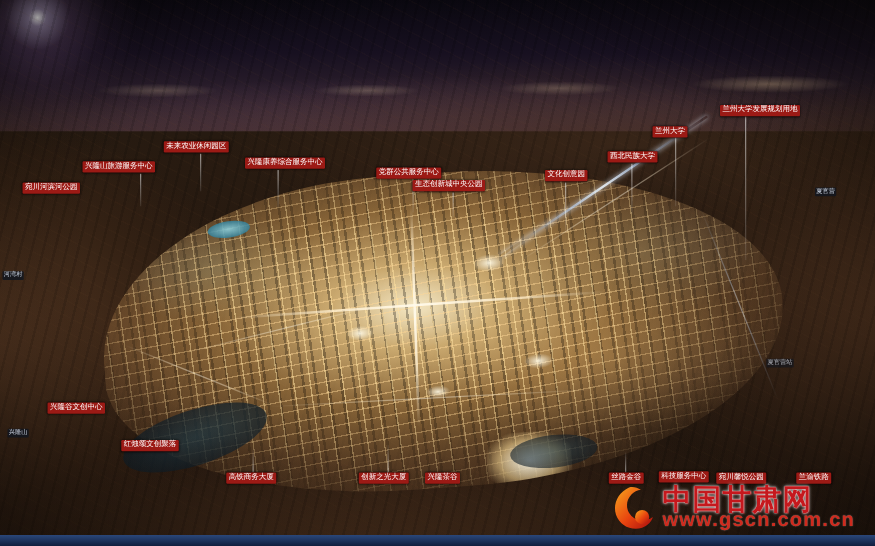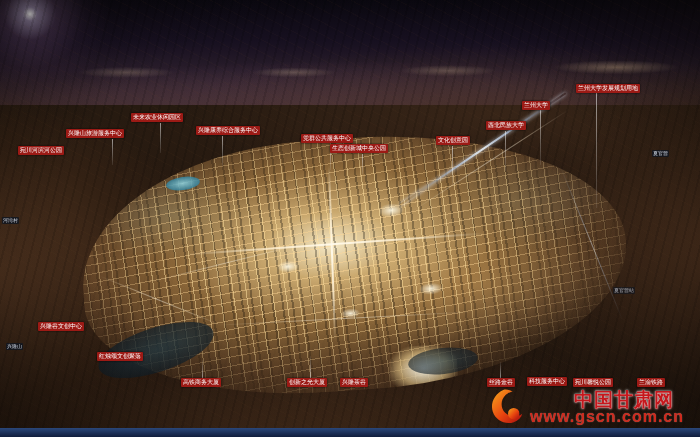--- a/index.html
+++ b/index.html
@@ -74,23 +74,23 @@
   .leader.up{background:linear-gradient(to top,rgba(255,255,255,.5),rgba(255,255,255,.05));}
   
   .vignette{position:absolute;inset:0;z-index:20;pointer-events:none;
     background:radial-gradient(ellipse at 48% 45%, transparent 52%, rgba(8,5,3,.5) 92%);}
   .band{position:absolute;left:0;right:0;bottom:0;height:9px;z-index:40;
     background:linear-gradient(#2a477a,#101d3c);}
   
   .wm{position:absolute;left:488px;top:388px;display:flex;align-items:flex-start;z-index:50;}
   .wm-logo{width:40px;height:38px;margin-right:2px;}
   .wm-text{display:flex;flex-direction:column;}
-  .wm-title{font-size:19px;font-weight:bold;color:#c5181d;letter-spacing:1px;
-    font-family:Liberation Sans, sans-serif;line-height:24px;
-    text-shadow:0 0 1px #fff,0 0 3px rgba(255,255,255,.8),1px 1px 0 rgba(120,0,0,.6);margin-left:44px;}
+  .wm-title{font-size:23px;font-weight:bold;color:#c5181d;letter-spacing:1px;
+    font-family:Liberation Serif, serif;line-height:24px;
+    text-shadow:0 0 1px #fff,0 0 3px rgba(255,255,255,.8),1px 1px 0 rgba(120,0,0,.6);}
   .wm-url{font-size:16px;font-weight:bold;color:#cf2a1d;line-height:11px;margin-top:-1px;
     text-shadow:0 0 1px rgba(255,255,255,.5);letter-spacing:1px;}
 </style>
 </head>
 <body>
 
 <div id="stage">
 
   <div class="sky"></div>
   <div class="horizon-lights"></div>

